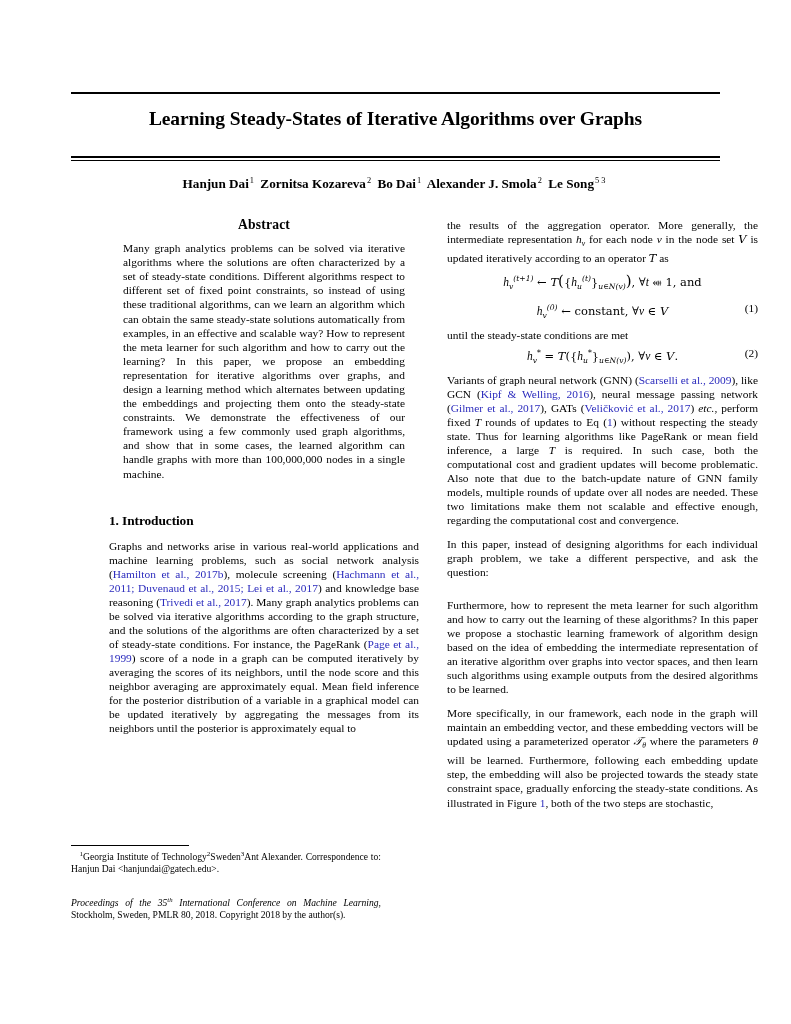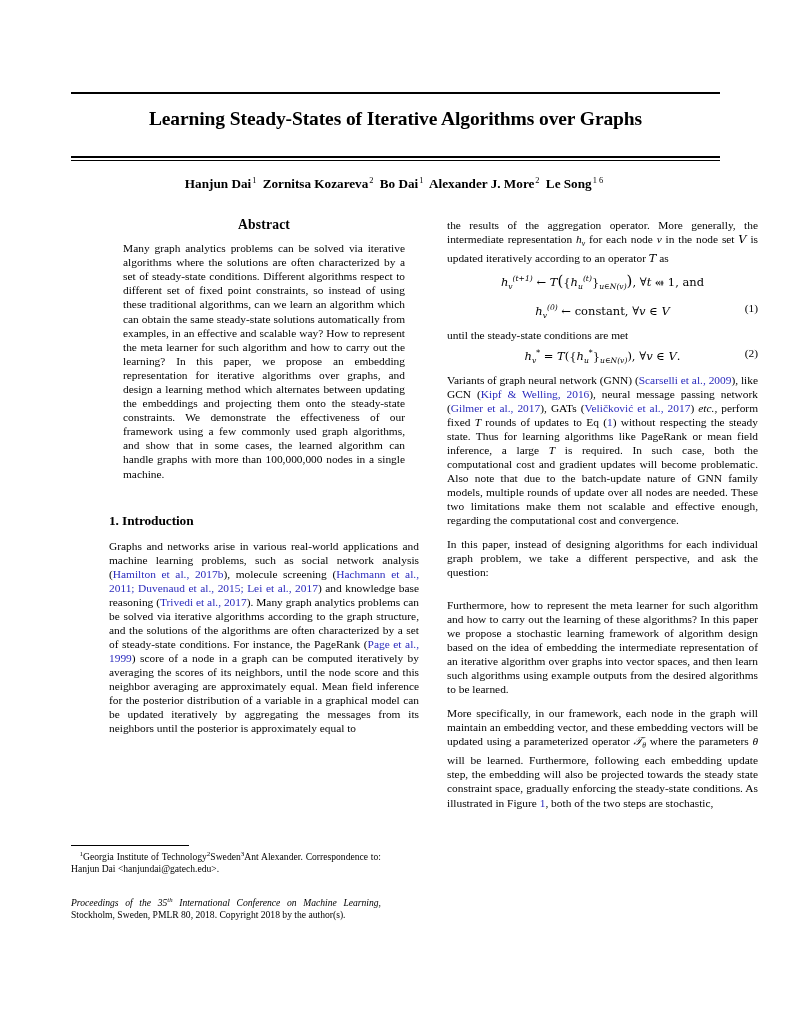--- a/index.html
+++ b/index.html
@@ -155,21 +155,21 @@
     font-family: "DejaVu Serif", "Liberation Serif", serif;
     font-size: 11.5px;
     white-space: nowrap;
   }
   .eqno {
     position: absolute;
     right: 0;
     font-family: "Liberation Serif", serif;
     font-size: 11.4px;
   }
-  .mi { font-style: italic; }
+  .mi { font-style: italic; font-family: Liberation Serif, serif; }
   .cal { font-family: "DejaVu Serif", serif; font-style: italic; }
   .sub { font-size: 7.6px; vertical-align: sub; font-style: italic; }
   .sup { font-size: 7.6px; vertical-align: super; font-style: italic; text-align: center; }
   .supn { font-size: 7.6px; vertical-align: super; }
   .big { font-size: 15px; }
 
   .quote {
     margin: 0;
     padding: 0 14px 0 28px;
     text-align: justify;
@@ -183,22 +183,22 @@
 
   <div class="rule-top"></div>
   <div class="title">Learning Steady-States of Iterative Algorithms over Graphs</div>
   <div class="rule-mid-thick"></div>
   <div class="rule-mid-thin"></div>
 
   <div class="authors">
     <span><span>Hanjun Dai</span><sup>1</sup></span>
     <span><span>Zornitsa Kozareva</span><sup>2</sup></span>
     <span><span>Bo Dai</span><sup>1</sup></span>
-    <span><span>Alexander J. More</span><sup>2</sup></span>
-    <span><span>Le Song</span><sup>1 6</sup></span>
+    <span><span>Alexander J. Smola</span><sup>2</sup></span>
+    <span><span>Le Song</span><sup>5 3</sup></span>
   </div>
 
   <div class="col col-left">
 
     <div class="abstract-head">Abstract</div>
     <p class="abstract-body">Many graph analytics problems can be solved via iterative algorithms where the solutions are often characterized by a set of steady-state conditions. Different algorithms respect to different set of fixed point constraints, so instead of using these traditional algorithms, can we learn an algorithm which can obtain the same steady-state solutions automatically from examples, in an effective and scalable way? How to represent the meta learner for such algorithm and how to carry out the learning? In this paper, we propose an embedding representation for iterative algorithms over graphs, and design a learning method which alternates between updating the embeddings and projecting them onto the steady-state constraints. We demonstrate the effectiveness of our framework using a few commonly used graph algorithms, and show that in some cases, the learned algorithm can handle graphs with more than 100,000,000 nodes in a single machine.</p>
 
     <div class="gap-sec"></div>
     <div class="sec-head">1. Introduction</div>
     <div class="gap-head"></div>

